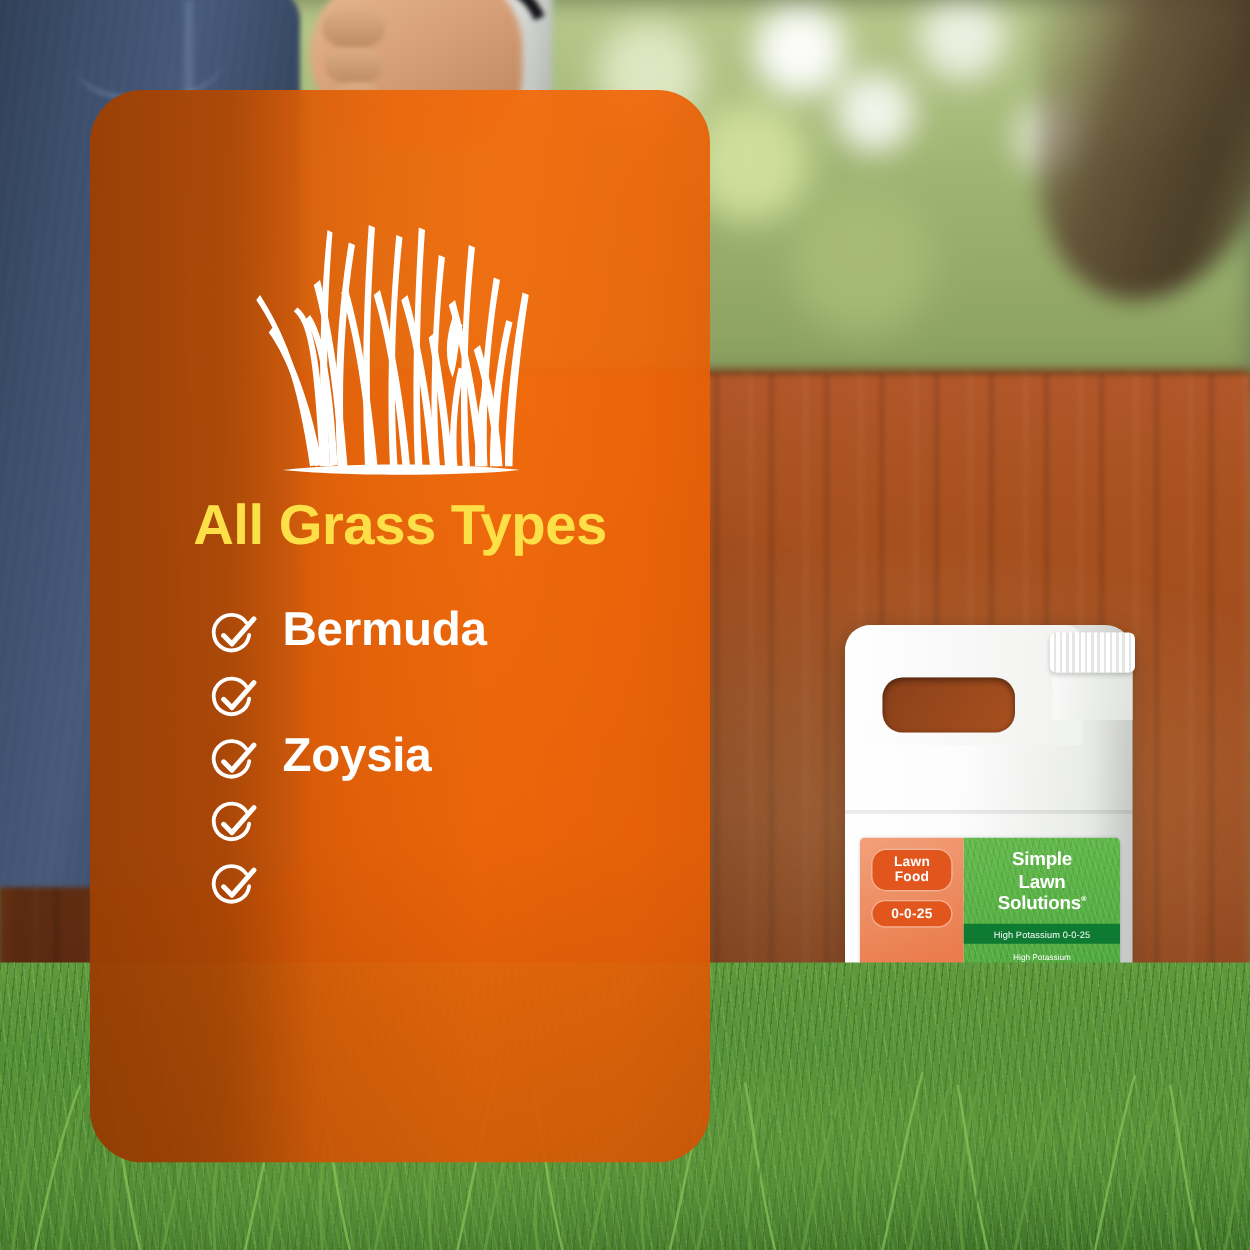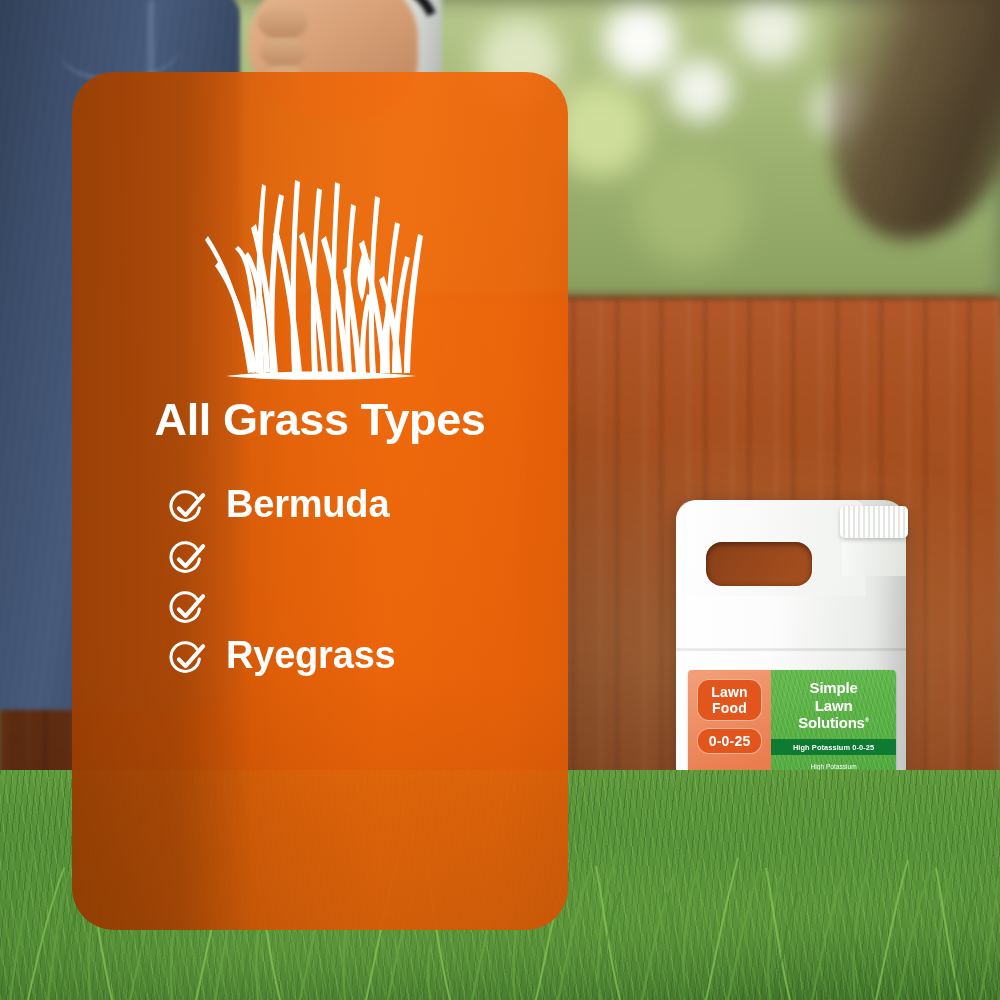--- a/index.html
+++ b/index.html
@@ -157,21 +157,21 @@
     display:flex; overflow:hidden; border-radius:4px;
     box-shadow:0 1px 3px rgba(0,0,0,.2);
   }
   .label-left {
     width:40%;
     background:linear-gradient(160deg,#f2a07a 0%,#ea7d4e 45%,#e06a35 100%);
     padding:9px 6px; display:flex; flex-direction:column; align-items:center;
   }
   .pill {
     background:#e2561d; color:#fff; border:1.5px solid rgba(255,255,255,.55);
-    border-radius:12px; font-size:14px; font-weight:bold;
+    border-radius:12px; font-size:11px; font-weight:bold;
     padding:4px 2px; width:92%; text-align:center; margin-bottom:7px;
     letter-spacing:.2px;
   }
   .info-box {
     margin-top:28px; border:1px solid rgba(255,255,255,.5); border-radius:7px;
     width:96%; padding:6px 2px; text-align:center; color:#fff;
   }
   .info-box div { font-size:5.6px; line-height:1.9; letter-spacing:.1px; }
   .label-right {
     width:60%; position:relative;
@@ -179,21 +179,21 @@
       repeating-linear-gradient(72deg, rgba(255,255,255,.10) 0 1px, rgba(0,0,0,0) 1px 4px),
       repeating-linear-gradient(100deg, rgba(0,0,0,.07) 0 1px, rgba(0,0,0,0) 1px 5px),
       linear-gradient(170deg,#63b94c 0%,#4faa3d 50%,#3f9a33 100%);
     display:flex; flex-direction:column; align-items:center;
     padding-top:9px; color:#fff;
   }
   .brand { font-size:15px; font-weight:bold; line-height:1.18; text-align:center; letter-spacing:-.2px; }
   .brand sup { font-size:6px; vertical-align:super; }
   .green-bar {
     margin-top:7px; width:100%; background:#0f7a32; color:#fff;
-    font-size:7.4px; font-weight:bold; text-align:center; padding:3.5px 0;
+    font-size:7.4px; font-weight:normal; text-align:center; padding:3.5px 0;
     letter-spacing:.1px;
   }
   .sub { margin-top:7px; font-size:6.6px; line-height:1.65; text-align:center; }
 
   
   .grass-fg {
     position:absolute; left:0; bottom:0; width:1000px; height:230px;
     background:
       repeating-linear-gradient(84deg, rgba(255,255,255,.10) 0 1px, rgba(0,0,0,0) 1px 7px),
       repeating-linear-gradient(96deg, rgba(20,55,15,.28) 0 1px, rgba(0,0,0,0) 1px 6px),
@@ -234,21 +234,21 @@
 
   .panel-content { position:absolute; inset:0; }
 
   .grass-icon {
     position:absolute; left:50%; top:108px; transform:translateX(-50%);
     width:232px; height:205px;
   }
 
   .title {
     position:absolute; left:0; right:0; top:322px;
-    text-align:center; color:#ffffff;
+    text-align:center; color:#fde047;
     font-size:45px; font-weight:bold; letter-spacing:-.4px;
   }
 
   .list { position:absolute; left:96px; top:410px; right:14px; }
   .item {
     display:flex; align-items:flex-start; gap:20px;
     margin-bottom:5px; color:#fff;
   }
   .check { flex:0 0 auto; width:38px; height:38px; margin-top:7px; }
   .item-label {
@@ -427,34 +427,40 @@
         <div class="item-label">Bermuda</div>
       </div>
 
       <div class="item">
         <svg class="check" viewBox="0 0 40 40">
           <path d="M30.5 9.5 A 15 15 0 1 0 33 20" fill="none" stroke="#fff" stroke-width="3.2" stroke-linecap="round"></path>
           <path d="M11.5 20.5 L 18.5 27.5 L 37 6.5" fill="none" stroke="#fff" stroke-width="4.2" stroke-linecap="round" stroke-linejoin="round"></path>
         </svg>
       </div>
 
-
-
       <div class="item">
         <svg class="check" viewBox="0 0 40 40">
           <path d="M30.5 9.5 A 15 15 0 1 0 33 20" fill="none" stroke="#fff" stroke-width="3.2" stroke-linecap="round"></path>
           <path d="M11.5 20.5 L 18.5 27.5 L 37 6.5" fill="none" stroke="#fff" stroke-width="4.2" stroke-linecap="round" stroke-linejoin="round"></path>
         </svg>
+        <div class="item-label">Zoysia</div>
       </div>
 
 
       <div class="item">
         <svg class="check" viewBox="0 0 40 40">
           <path d="M30.5 9.5 A 15 15 0 1 0 33 20" fill="none" stroke="#fff" stroke-width="3.2" stroke-linecap="round"></path>
           <path d="M11.5 20.5 L 18.5 27.5 L 37 6.5" fill="none" stroke="#fff" stroke-width="4.2" stroke-linecap="round" stroke-linejoin="round"></path>
         </svg>
-        <div class="item-label">Ryegrass</div>
+      </div>
+
+
+      <div class="item">
+        <svg class="check" viewBox="0 0 40 40">
+          <path d="M30.5 9.5 A 15 15 0 1 0 33 20" fill="none" stroke="#fff" stroke-width="3.2" stroke-linecap="round"></path>
+          <path d="M11.5 20.5 L 18.5 27.5 L 37 6.5" fill="none" stroke="#fff" stroke-width="4.2" stroke-linecap="round" stroke-linejoin="round"></path>
+        </svg>
       </div>
 
 
     </div>
   </div>
 </div>
 
 </body></html>

